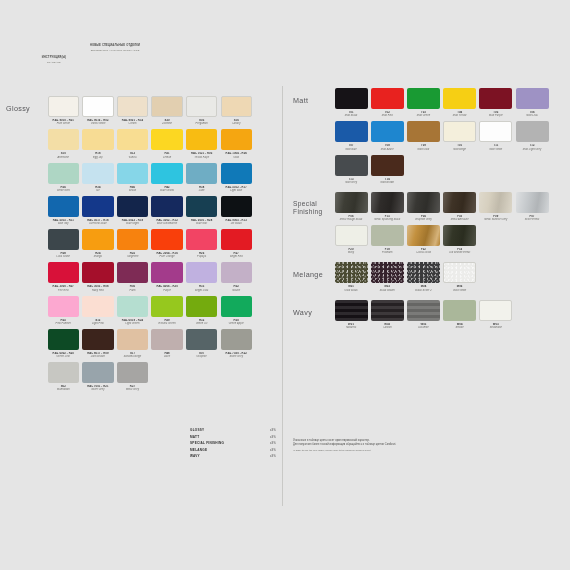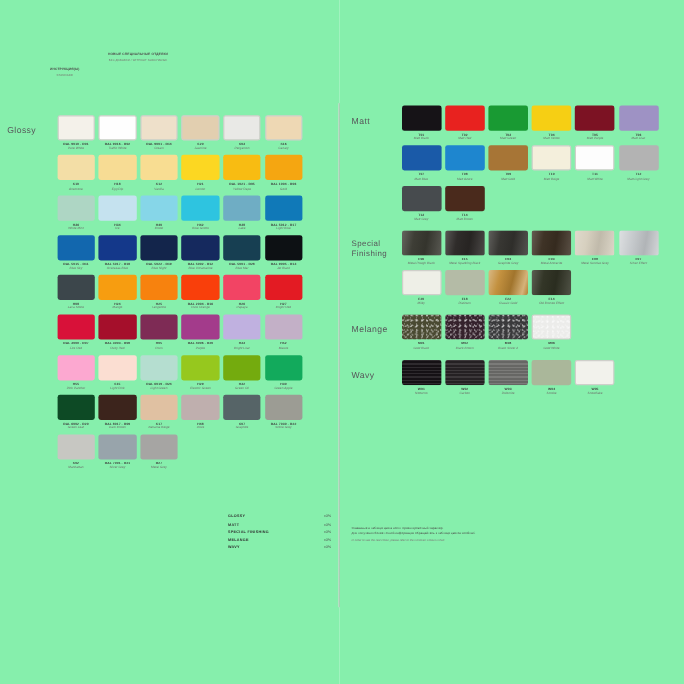--- a/index.html
+++ b/index.html
@@ -19,21 +19,21 @@
   .spread{
     position:absolute;
     left:0;top:0;
     width:570px;height:570px;
     display:flex;
     background:#fdfdfc;
   }
   .page{
     position:relative;
     box-sizing:border-box;
-    background:#86efac;
+    background:#e5e5e5;
   }
   .page-left{width:283px;height:570px;padding:96px 6px 0 6px;}
   .page-right{width:287px;height:570px;padding:88px 8px 0 10px;}
   .gutter{
     position:absolute;
     left:282px;top:86px;
     width:2px;height:420px;
     background:linear-gradient(to right,#d8d8d6,#b9b9b6,#e8e8e6);
   }
 

